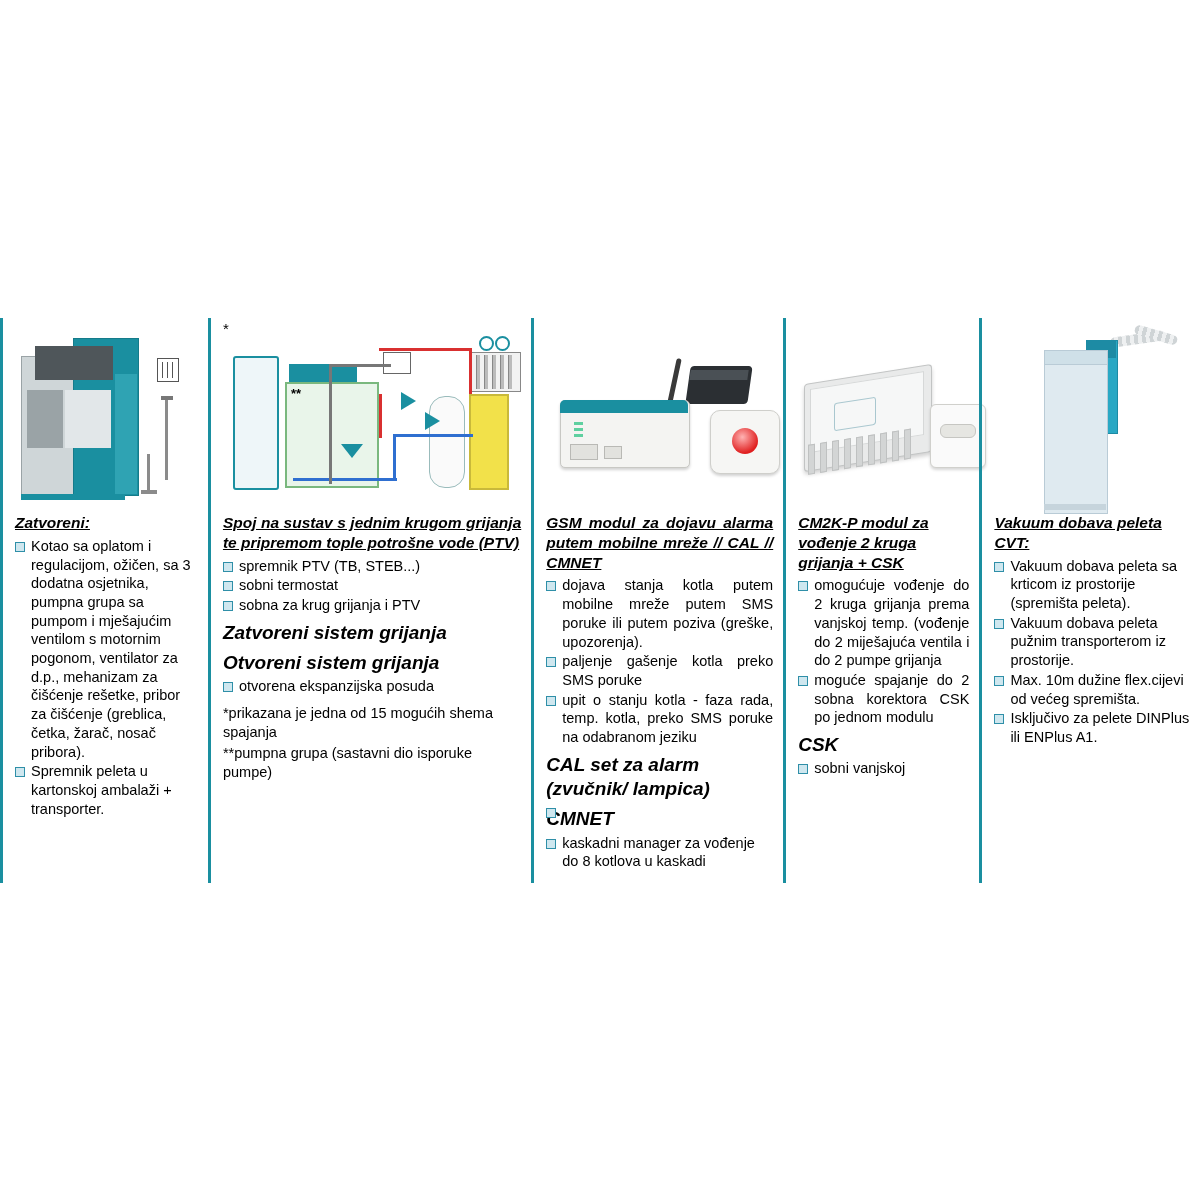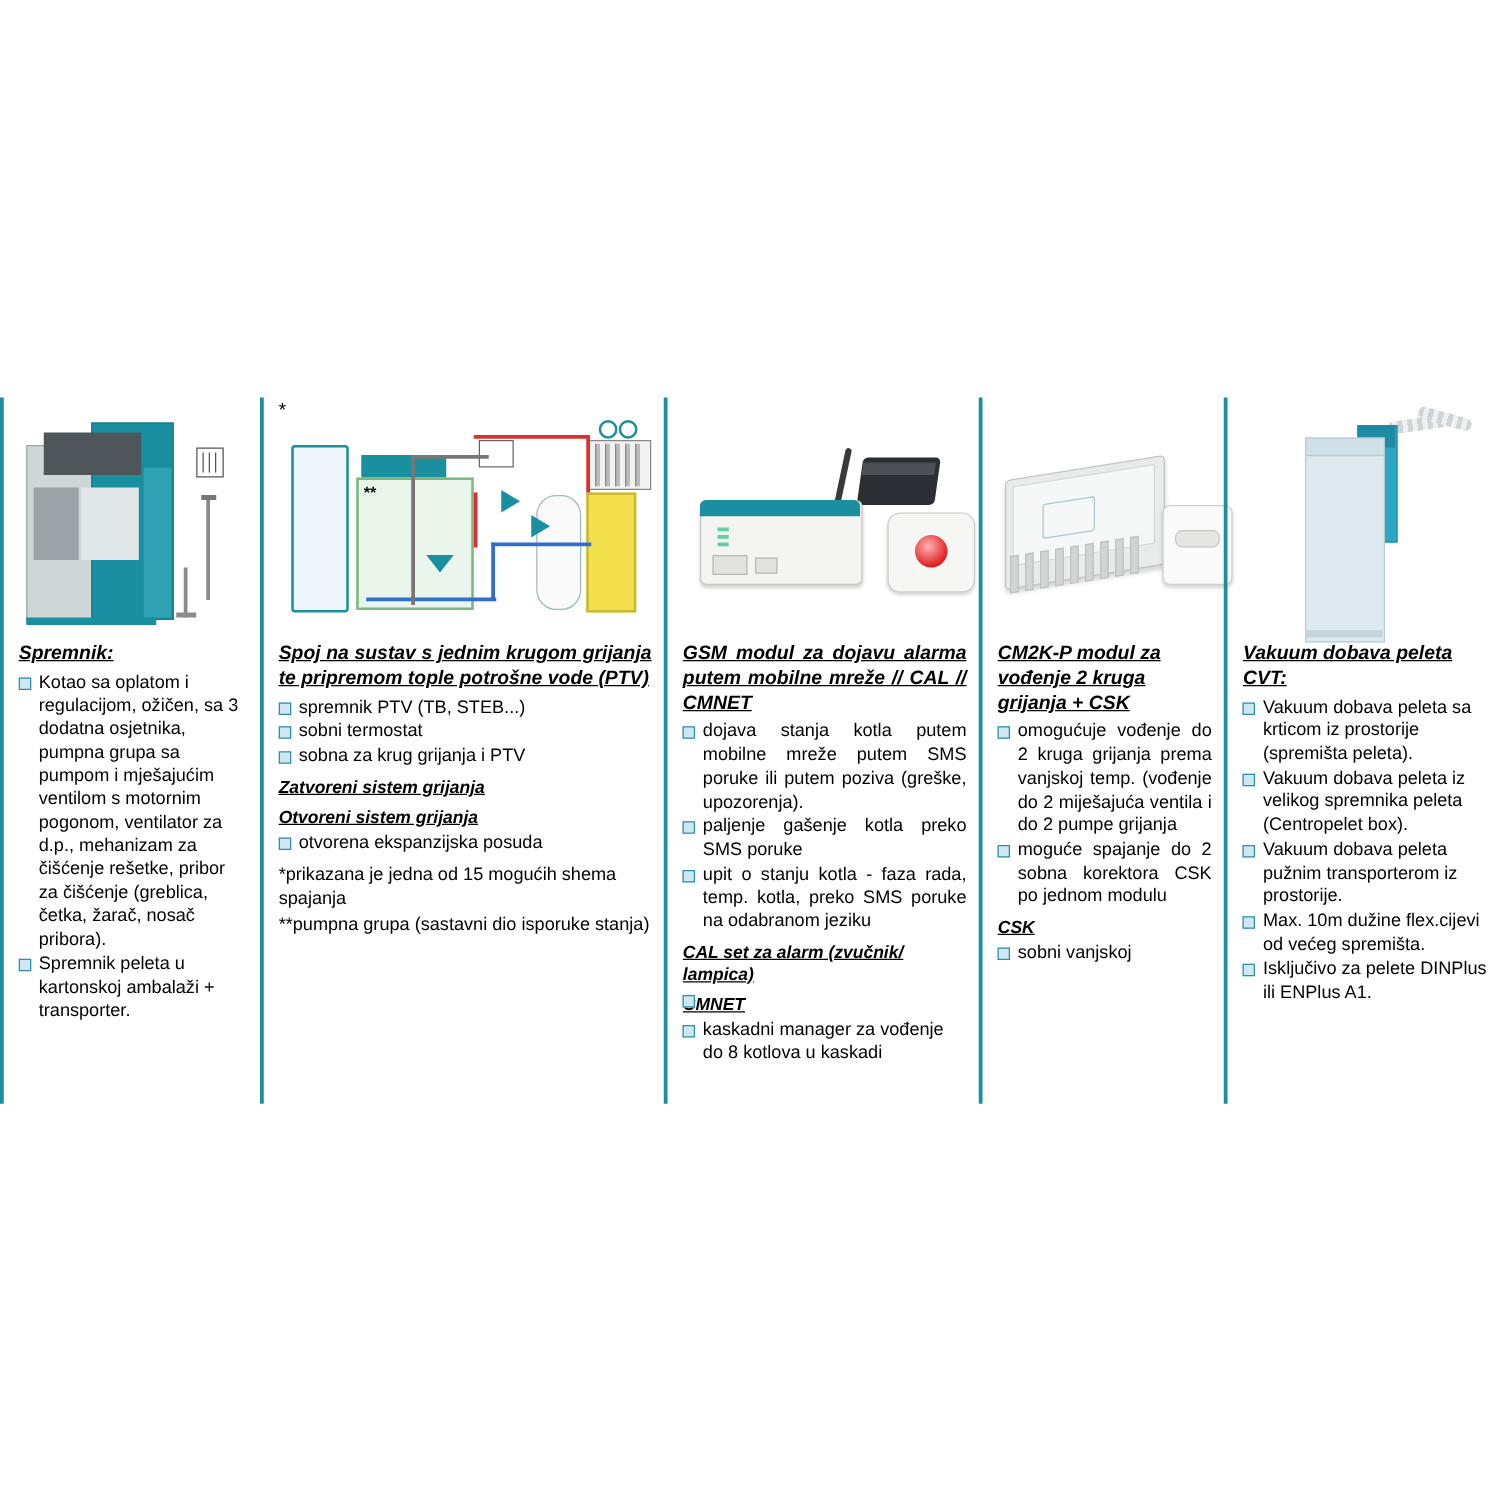--- a/index.html
+++ b/index.html
@@ -34,24 +34,23 @@
   }
   .heading{
     font-size:15.5px;
     font-weight:bold;
     font-style:italic;
     text-decoration:underline;
     line-height:1.28;
     margin:0 0 4px 0;
   }
   .subheading{
-    font-size:14px;
+    font-size:19px;
     font-weight:bold;
     font-style:italic;
-    text-decoration:underline;
     line-height:1.28;
     margin:6px 0 2px 0;
   }
   ul{list-style:none;margin:0;padding:0;}
   li{
     position:relative;
     font-size:14.5px;
     line-height:1.29;
     padding-left:16px;
     margin-bottom:1px;
@@ -160,21 +159,21 @@
           <i style="left:4px"></i>
             <i style="left:9px"></i>
             <i style="left:14px"></i>
         </div>
         <div class="b-tool"></div>
         <div class="b-rod"></div>
         <div class="b-rod2"></div>
         <div class="b-rod2b"></div>
       </div>
     </div>
-    <div class="heading">Spremnik:</div>
+    <div class="heading">Zatvoreni:</div>
     <ul>
       <li><span class="bullet"></span><span>Kotao sa oplatom i regulacijom, ožičen, sa 3 dodatna osjetnika, pumpna grupa sa pumpom i mješajućim ventilom s motornim pogonom, ventilator za d.p., mehanizam za čišćenje rešetke, pribor za čišćenje (greblica, četka, žarač, nosač pribora).</span></li>
       <li><span class="bullet"></span><span>Spremnik peleta u kartonskoj ambalaži + transporter.</span></li>
     </ul>
   </div>
 
   <div class="col c2">
     <div class="asterisk">*</div>
     <div class="art">
       <div class="sch">
@@ -212,21 +211,21 @@
       <li><span class="bullet"></span><span>spremnik PTV (TB, STEB...)</span></li>
       <li><span class="bullet"></span><span>sobni termostat</span></li>
       <li><span class="bullet"></span><span>sobna za krug grijanja i PTV</span></li>
     </ul>
     <div class="subheading">Zatvoreni sistem grijanja</div>
     <div class="subheading">Otvoreni sistem grijanja</div>
     <ul>
       <li><span class="bullet"></span><span>otvorena ekspanzijska posuda</span></li>
     </ul>
     <div class="para">*prikazana je jedna od 15 mogućih shema  spajanja</div>
-    <div class="para" style="margin-top:2px">**pumpna grupa (sastavni dio isporuke stanja)</div>
+    <div class="para" style="margin-top:2px">**pumpna grupa (sastavni dio isporuke pumpe)</div>
   </div>
 
   <div class="col c3">
     <div class="art">
       <div class="gsm">
         <div class="ant"></div>
         <div class="blackbox"></div>
         <div class="blackbox2"></div>
         <div class="router"></div>
         <div class="routerband"></div>
@@ -295,20 +294,20 @@
         <div class="blue"></div>
         <div class="blue2"></div>
         <div class="top"></div>
         <div class="body"></div>
         <div class="base"></div>
       </div>
     </div>
     <div class="heading">Vakuum dobava peleta CVT:</div>
     <ul>
       <li><span class="bullet"></span><span>Vakuum dobava peleta sa krticom iz prostorije (spremišta peleta).</span></li>
-      <li><span class="bullet"></span><span>Vakuum dobava peleta iz velikog spremnika peleta (Centropelet box).</span></li>
+      <li><span class="bullet"></span></li>
       <li><span class="bullet"></span><span>Vakuum dobava peleta pužnim transporterom iz prostorije.</span></li>
       <li><span class="bullet"></span><span>Max. 10m dužine flex.cijevi od većeg spremišta.</span></li>
       <li><span class="bullet"></span><span>Isključivo za pelete DINPlus ili ENPlus A1.</span></li>
     </ul>
   </div>
 
 </div>
 
 </body></html>

